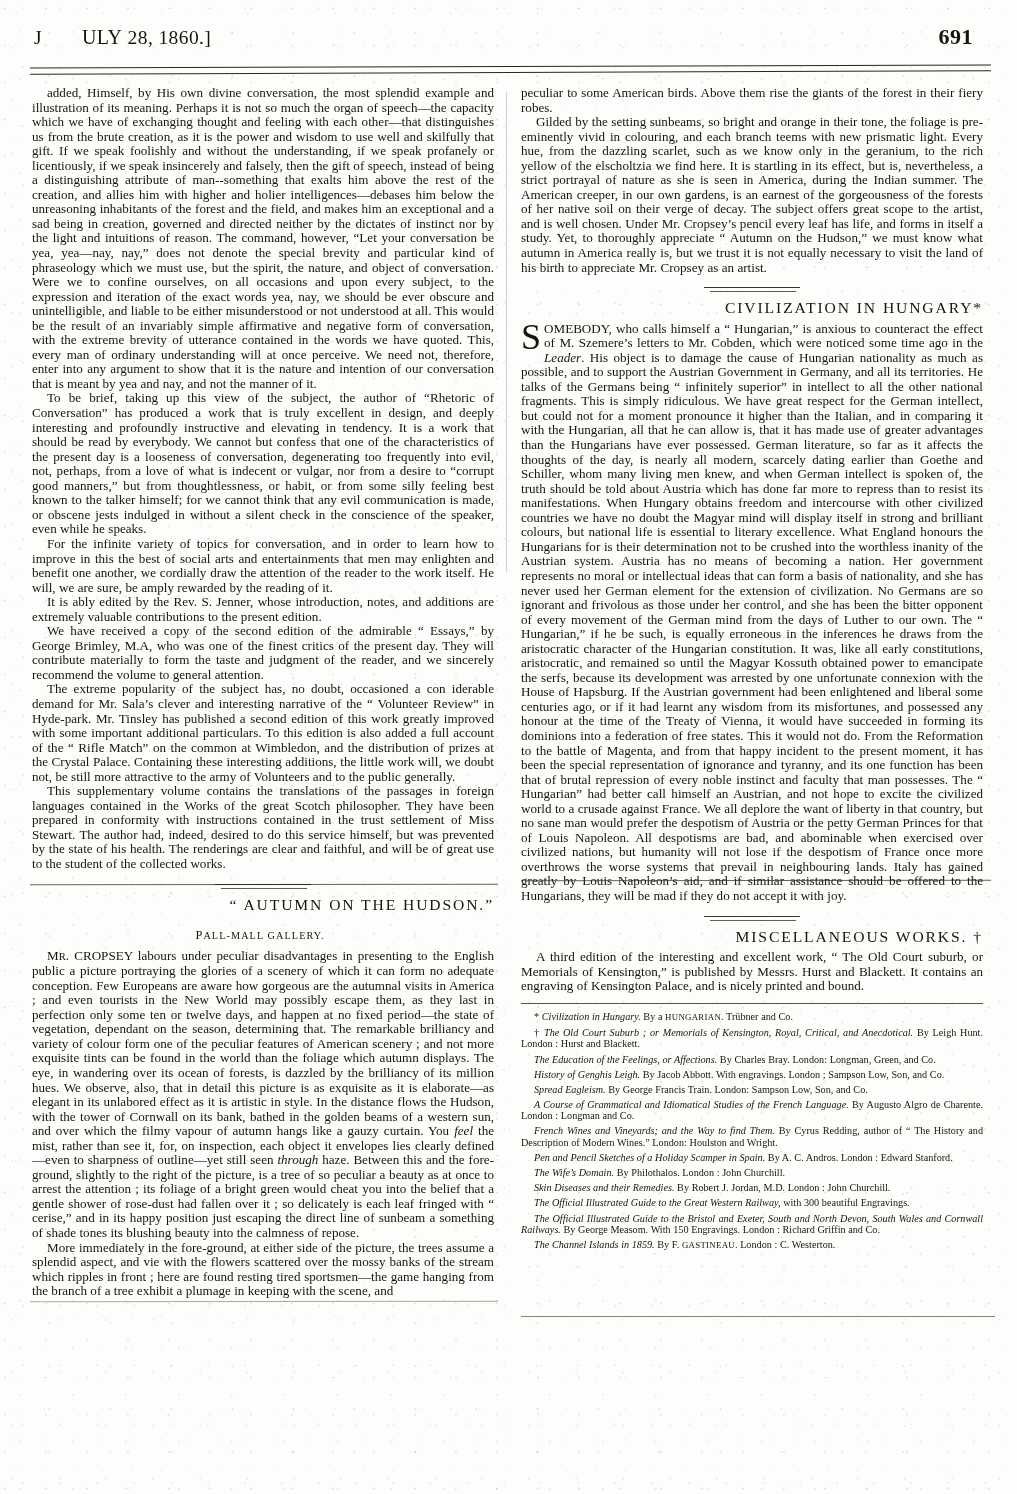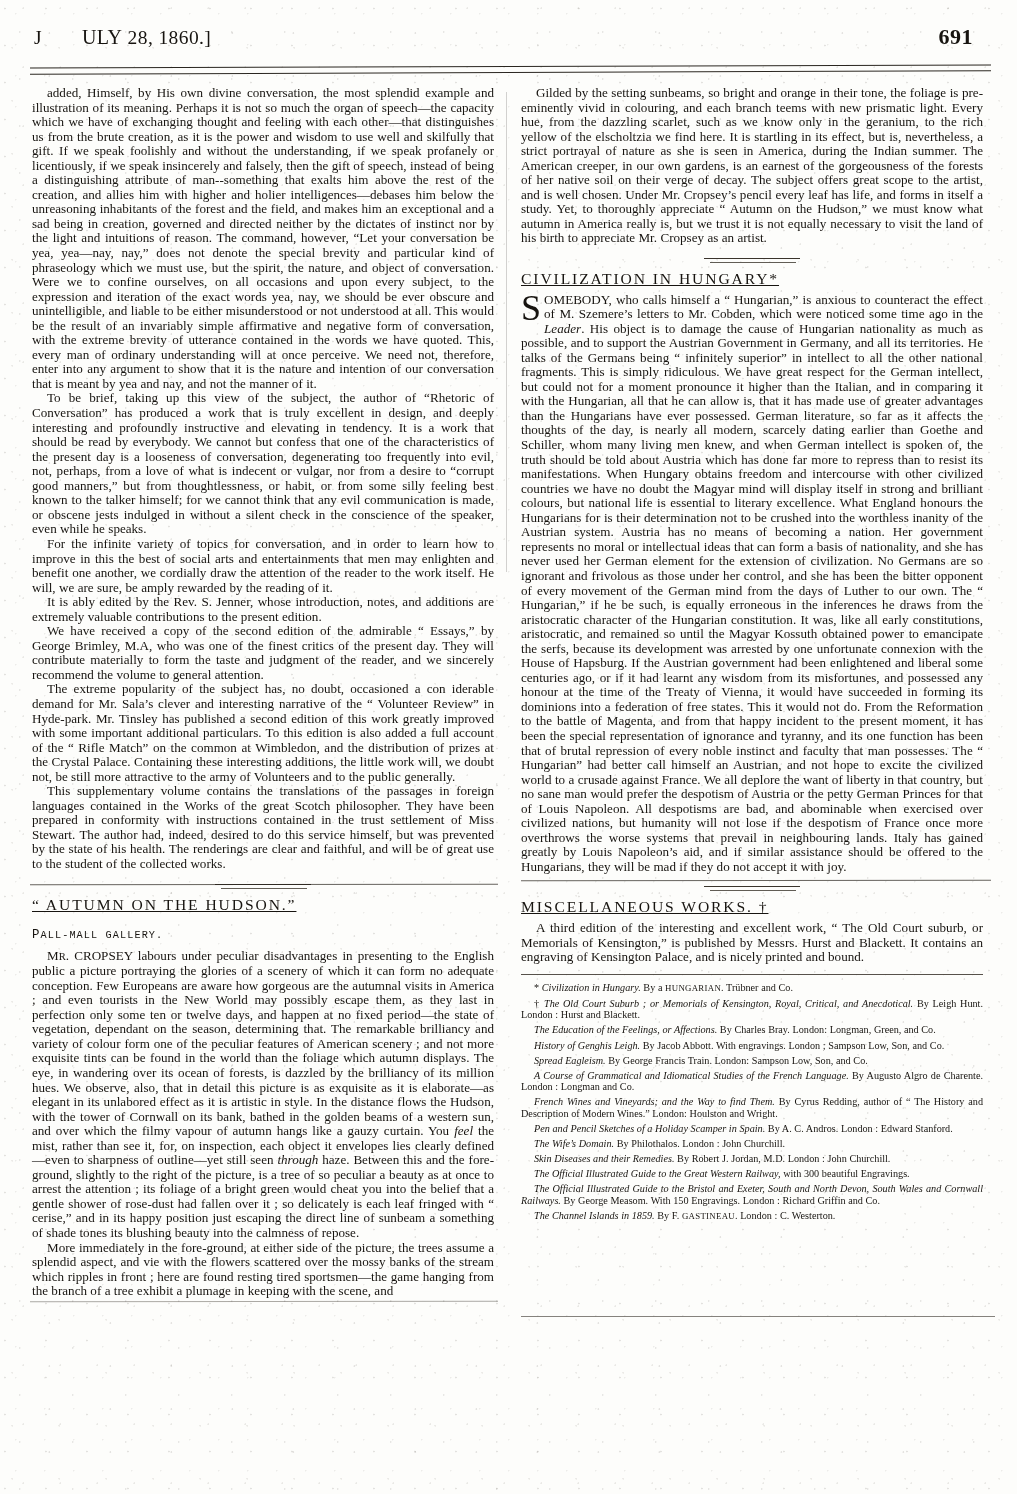--- a/index.html
+++ b/index.html
@@ -107,35 +107,33 @@
     height: 480px;
     background: rgba(60,55,48,0.22);
   }
 
   p { margin: 0; text-indent: 15px; }
   p.noindent { text-indent: 0; }
   i, .it { font-style: italic; }
 
   
   .sec-head {
-    text-align: left;
+    text-align: right;
     font-size: 15.6px;
     letter-spacing: 1.9px;
     margin: 9px 0 6px 0;
     text-indent: 0;
     white-space: nowrap;
-    text-decoration: underline;
   }
   .sec-sub {
-    text-align: left;
+    text-align: center;
     font-size: 12.4px;
     letter-spacing: 1.1px;
     margin: 16px 6px 5px 0;
     text-indent: 0;
-    font-family: Liberation Mono, monospace;
   }
   .sec-sub .sc { font-size: 10.2px; }
 
   .orn {
     width: 96px;
     height: 5px;
     margin: 12px auto 7px auto;
     position: relative;
   }
   .orn::before, .orn::after {
@@ -209,20 +207,21 @@
 
     <div class="orn"></div>
     <div class="sec-head">“ AUTUMN ON THE HUDSON.”</div>
     <div class="sec-sub"><span>P</span><span class="sc">ALL-MALL GALLERY.</span></div>
 
     <p><span>M</span><span class="sc" style="font-size:10.6px">R</span><span>. CROPSEY labours under peculiar disadvantages in presenting to the English public a picture portraying the glories of a scenery of which it can form no adequate conception.  Few Europeans are aware how gorgeous are the autumnal visits in America ; and even tourists in the New World may possibly escape them, as they last in perfection only some ten or twelve days, and happen at no fixed period—the state of vegetation, dependant on the season, determining that.   The remarkable brilliancy and variety of colour form one of the peculiar features of American scenery ; and not more exquisite tints can be found in the world than the foliage which autumn displays.  The eye, in wandering over its ocean of forests, is dazzled by the brilliancy of its million hues.   We observe, also, that in detail this picture is as exquisite as it is elaborate—as elegant in its unlabored effect as it is artistic in style.  In the distance flows the Hudson, with the tower of Cornwall on its bank, bathed in the golden beams of a western sun, and over which the filmy vapour of autumn hangs like a gauzy curtain.  You </span><i>feel</i><span> the mist, rather than see it, for, on inspection, each object it envelopes lies clearly defined—even to sharpness of outline—yet still seen </span><i>through</i><span> haze.  Between this and the fore-ground, slightly to the right of the picture, is a tree of so peculiar a beauty as at once to arrest the attention ; its foliage of a bright green would cheat you into the belief that a gentle shower of rose-dust had fallen over it ; so delicately is each leaf fringed with “ cerise,” and in its happy position just escaping the direct line of sunbeam a something of shade tones its blushing beauty into the calmness of repose.</span></p>
     <p>More immediately in the fore-ground, at either side of the picture, the trees assume a splendid aspect, and vie with the flowers scattered over the mossy banks of the stream which ripples in front ; here are found resting tired sportsmen—the game hanging from the branch of a tree exhibit a plumage in keeping with the scene, and</p>
   </div>
 
   <div class="col col-right">
+    <p class="noindent">peculiar to some American birds.   Above them rise the giants of the forest in their fiery robes.</p>
     <p>Gilded by the setting sunbeams, so bright and orange in their tone, the foliage is pre-eminently vivid in colouring, and each branch teems with new prismatic light.  Every hue, from the dazzling scarlet, such as we know only in the geranium, to the rich yellow of the elscholtzia we find here.  It is startling in its effect, but is, nevertheless, a strict portrayal of nature as she is seen in America, during the Indian summer.  The American creeper, in our own gardens, is an earnest of the gorgeousness of the forests of her native soil on their verge of decay.  The subject offers great scope to the artist, and is well chosen.  Under Mr. Cropsey’s pencil every leaf has life, and forms in itself a study.  Yet, to thoroughly appreciate “ Autumn on the Hudson,” we must know what autumn in America really is, but we trust it is not equally necessary to visit the land of his birth to appreciate Mr. Cropsey as an artist.</p>
 
     <div class="orn"></div>
     <div class="sec-head">CIVILIZATION IN HUNGARY*</div>
 
     <p class="dropcap-para"><span class="dropcap">S</span><span>OMEBODY, who calls himself a “ Hungarian,” is anxious to counteract the effect of M. Szemere’s letters to Mr. Cobden, which were noticed some time ago in the </span><i>Leader</i><span>.  His object is to damage the cause of Hungarian nationality as much as possible, and to support the Austrian Government in Germany, and all its territories.  He talks of the Germans being “ infinitely superior” in intellect to all the other national fragments.   This is simply ridiculous.   We have great respect for the German intellect, but could not for a moment pronounce it higher than the Italian, and in comparing it with the Hungarian, all that he can allow is, that it has made use of greater advantages than the Hungarians have ever possessed.  German literature, so far as it affects the thoughts of the day, is nearly all modern, scarcely dating earlier than Goethe and Schiller, whom many living men knew, and when German intellect is spoken of, the truth should be told about Austria which has done far more to repress than to resist its manifestations.   When Hungary obtains freedom and intercourse with other civilized countries we have no doubt the Magyar mind will display itself in strong and brilliant colours, but national life is essential to literary excellence.   What England honours the Hungarians for is their determination not to be crushed into the worthless inanity of the Austrian system.   Austria has no means of becoming a nation.   Her government represents no moral or intellectual ideas that can form a basis of nationality, and she has never used her German element for the extension of civilization.  No Germans are so ignorant and frivolous as those under her control, and she has been the bitter opponent of every movement of the German mind from the days of Luther to our own.  The “ Hungarian,” if he be such, is equally erroneous in the inferences he draws from the aristocratic character of the Hungarian constitution.   It was, like all early constitutions, aristocratic, and remained so until the Magyar Kossuth obtained power to emancipate the serfs, because its development was arrested by one unfortunate connexion with the House of Hapsburg.   If the Austrian government had been enlightened and liberal some centuries ago, or if it had learnt any wisdom from its misfortunes, and possessed any honour at the time of the Treaty of Vienna, it would have succeeded in forming its dominions into a federation of free states.   This it would not do.   From the Reformation to the battle of Magenta, and from that happy incident to the present moment, it has been the special representation of ignorance and tyranny, and its one function has been that of brutal repression of every noble instinct and faculty that man possesses.   The “ Hungarian” had better call himself an Austrian, and not hope to excite the civilized world to a crusade against France.  We all deplore the want of liberty in that country, but no sane man would prefer the despotism of Austria or the petty German Princes for that of Louis Napoleon.  All despotisms are bad, and abominable when exercised over civilized nations, but humanity will not lose if the despotism of France once more overthrows the worse systems that prevail in neighbouring lands.  Italy has gained greatly by Louis Napoleon’s aid, and if similar assistance should be offered to the Hungarians, they will be mad if they do not accept it with joy.</span></p>
 
     <div class="orn"></div>
     <div class="sec-head">MISCELLANEOUS WORKS. †</div>
     <p>A third edition of the interesting and excellent work, “ The Old Court suburb, or Memorials of Kensington,” is published by Messrs. Hurst and Blackett.   It contains an engraving of Kensington Palace, and is nicely printed and bound.</p>

